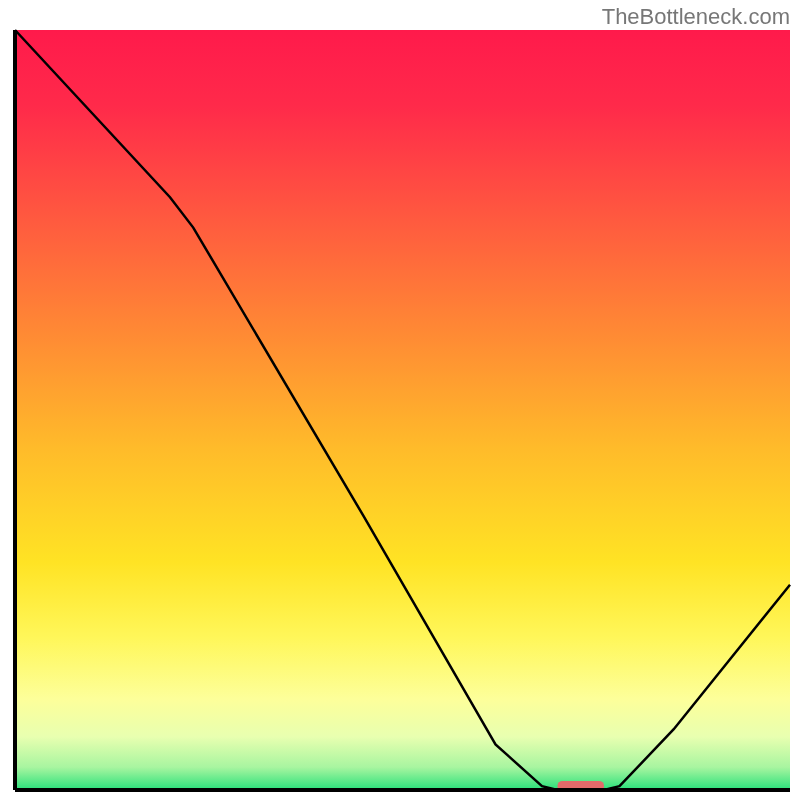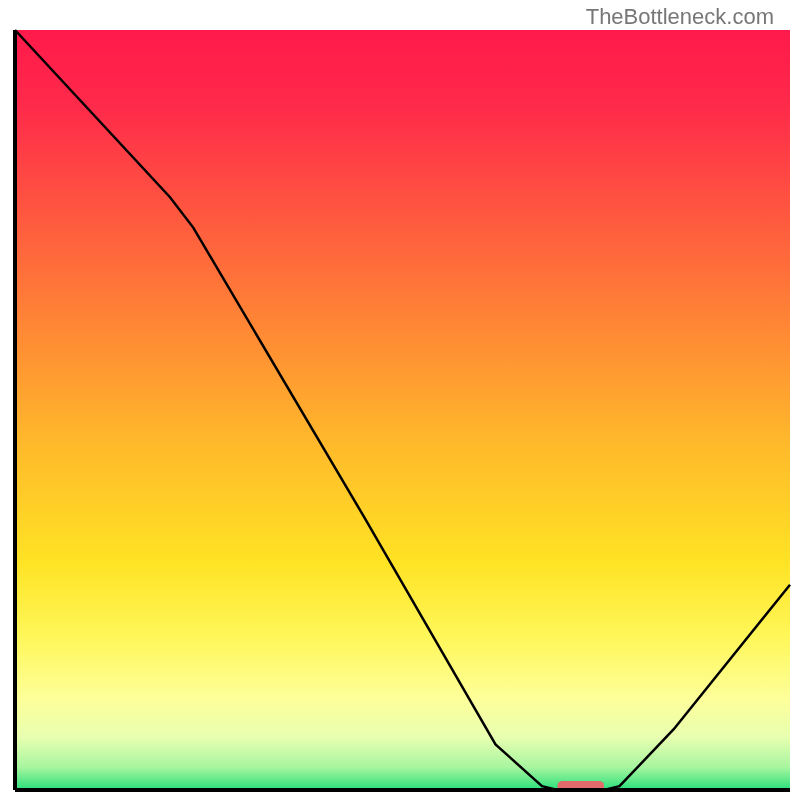--- a/index.html
+++ b/index.html
@@ -11,21 +11,21 @@
     font-family: Arial, sans-serif;
   }
   .container {
     position: relative;
     width: 800px;
     height: 800px;
   }
   .watermark {
     position: absolute;
     top: 4px;
-    right: 26px;
+    right: 10px;
     color: #777;
     font-size: 22px;
     font-weight: 500;
   }
   svg {
     display: block;
   }
 </style>
 </head>
 <body>

